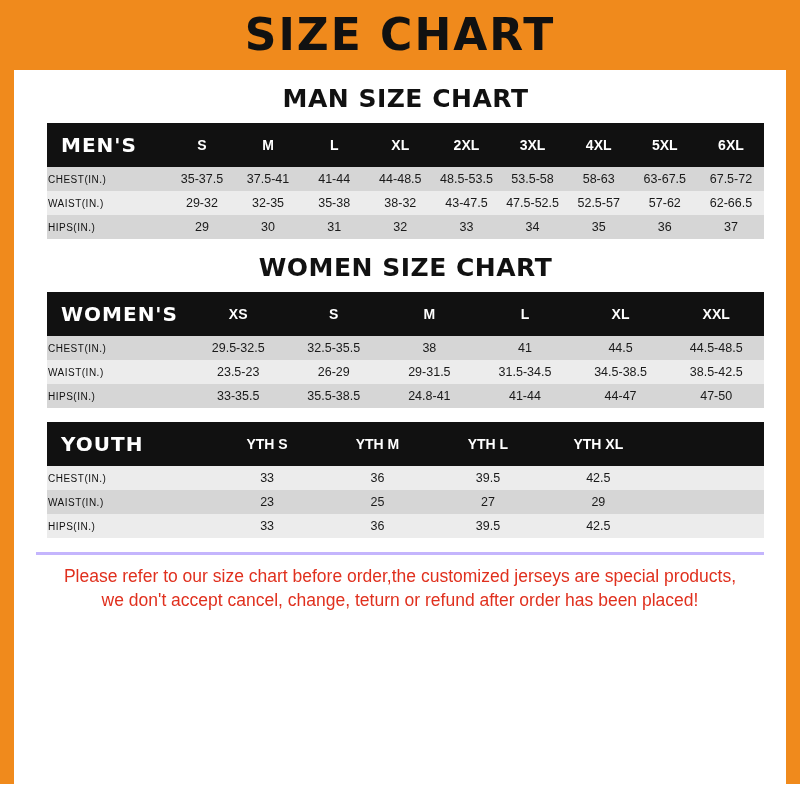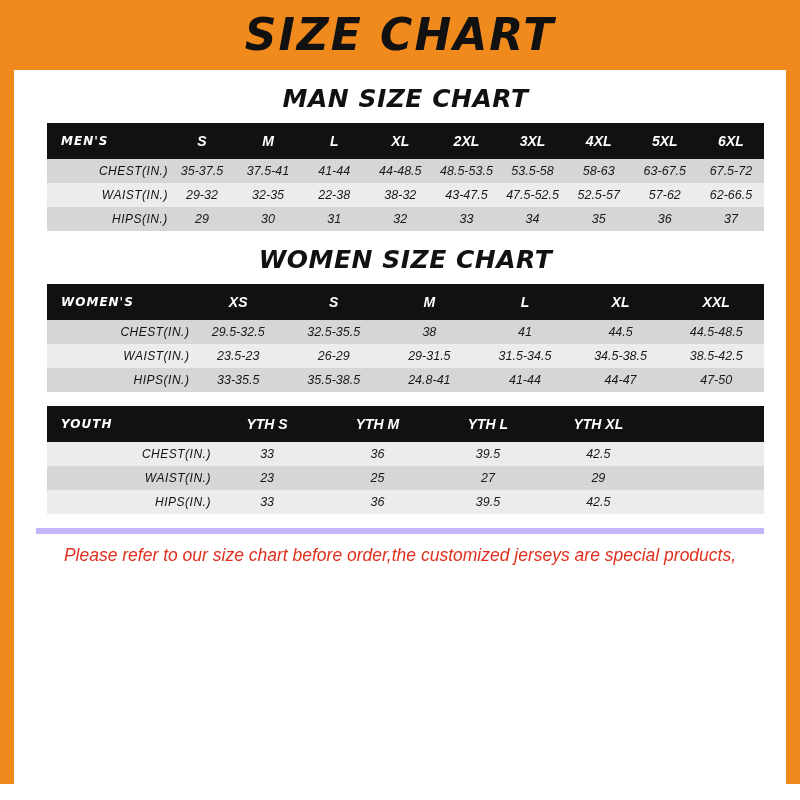--- a/index.html
+++ b/index.html
@@ -14,21 +14,20 @@
     overflow: hidden;
   }
   .page {
     position: relative;
     width: 800px;
     height: 784px;
     box-sizing: border-box;
     border-left: 14px solid #f08a1c;
     border-right: 14px solid #f08a1c;
     background: #ffffff;
-    font-style: italic;
   }
   .header-bar {
     height: 70px;
     background: #f08a1c;
     display: flex;
     align-items: center;
     justify-content: center;
     margin: 0 -14px;
   }
   .header-title {
@@ -72,42 +71,42 @@
     background: #111111;
     color: #ffffff;
     font-size: 14px;
     padding: 10px 1px;
   }
   table.size-table thead th.rowlabel {
     text-align: left;
     padding-left: 14px;
     font-family: "DejaVu Sans", sans-serif;
     font-weight: bold;
-    font-size: 12px;
+    font-size: 20px;
     letter-spacing: 1px;
   }
   table.size-table tbody tr.odd td {
     background: #d6d6d6;
   }
   table.size-table tbody tr.even td {
     background: #ececec;
   }
   table.size-table tbody td.rowlabel {
-    text-align: right;
-    font-size: 12px;
+    text-align: left;
+    font-size: 10px;
     color: #111111;
     letter-spacing: 0.5px;
   }
   .men-col-0 { width: 17%; }
   .women-col-0 { width: 20%; }
   .youth-col-0 { width: 23%; }
 
   .footer-note {
     margin-top: 14px;
-    border-top: 6px solid #c4b5fd;
+    border-top: 3px solid #c4b5fd;
     padding: 10px 6px 0 6px;
     text-align: center;
     color: #e0301e;
     font-size: 17.5px;
     line-height: 1.35;
     font-family: "Liberation Sans", sans-serif;
   }
   .footer-note div { white-space: nowrap; }
 </style>
 </head>
@@ -160,21 +159,21 @@
             <td>48.5-53.5</td>
             <td>53.5-58</td>
             <td>58-63</td>
             <td>63-67.5</td>
             <td>67.5-72</td>
           </tr>
           <tr class="even">
             <td class="rowlabel">WAIST(IN.)</td>
             <td>29-32</td>
             <td>32-35</td>
-            <td>22-38</td>
+            <td>35-38</td>
             <td>38-32</td>
             <td>43-47.5</td>
             <td>47.5-52.5</td>
             <td>52.5-57</td>
             <td>57-62</td>
             <td>62-66.5</td>
           </tr>
           <tr class="odd">
             <td class="rowlabel">HIPS(IN.)</td>
             <td>29</td>
@@ -290,16 +289,17 @@
             <td>39.5</td>
             <td>42.5</td>
             <td></td>
           </tr>
         </tbody>
       </table>
     </div>
 
     <div class="footer-note">
       <div>Please refer to our size chart before order,the customized jerseys are special products,</div>
+      <div>we don't accept cancel, change, teturn or refund after order has been placed!</div>
     </div>
 
   </div>
 </div>
 
 </body></html>

